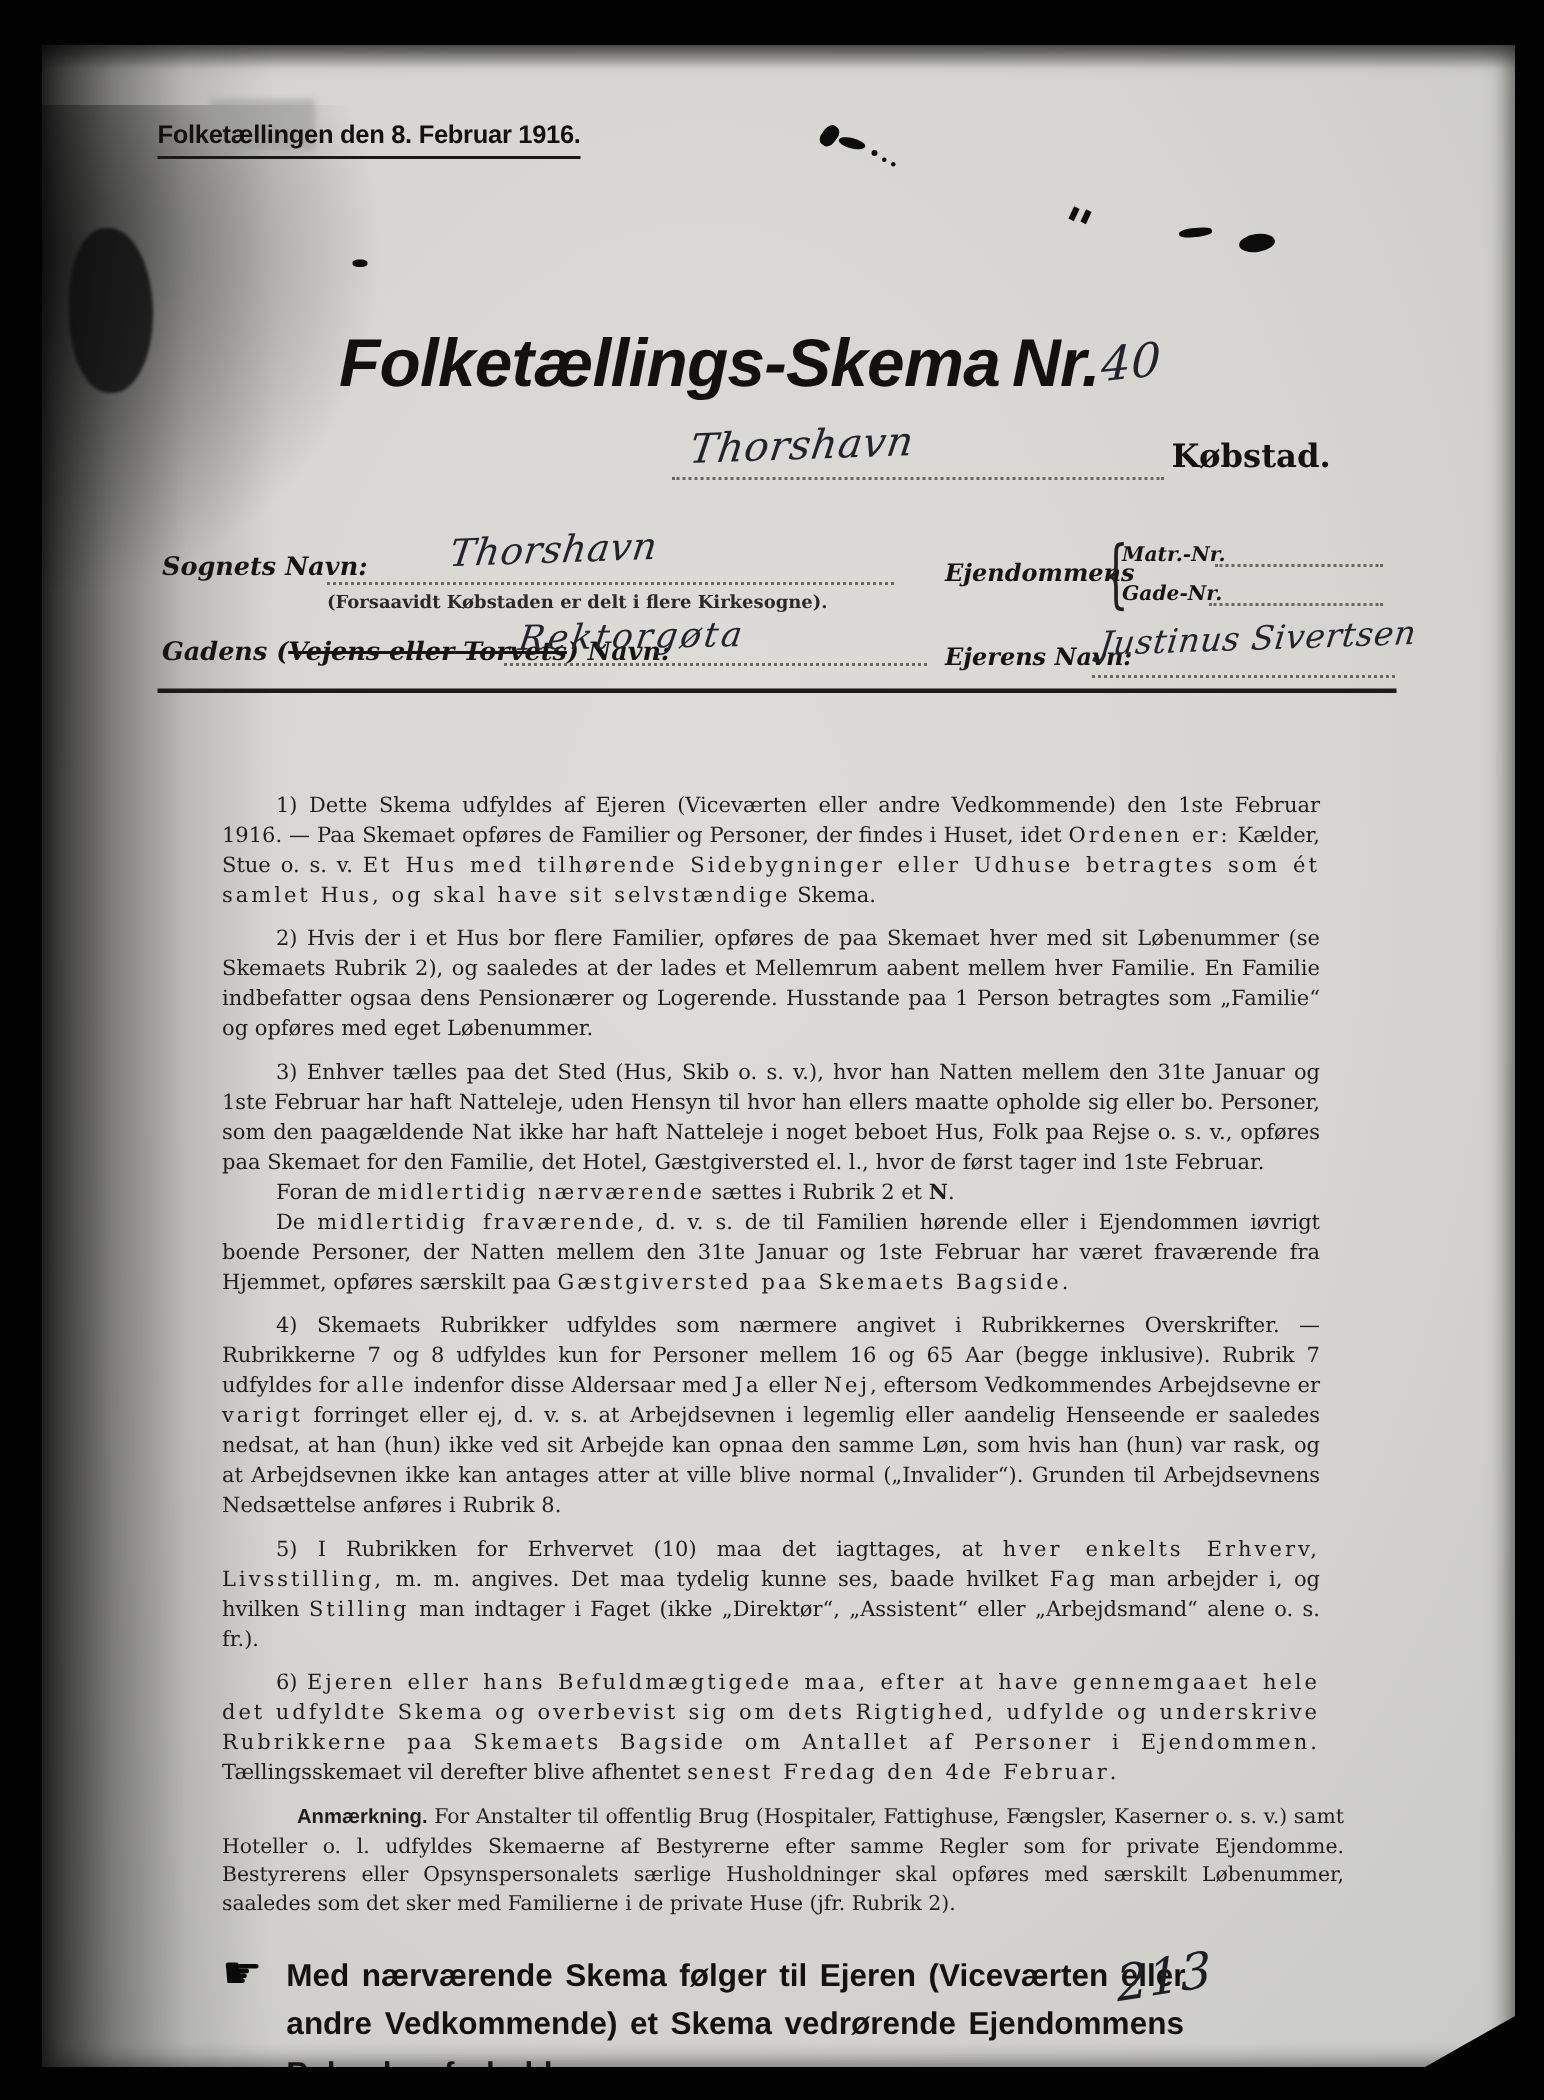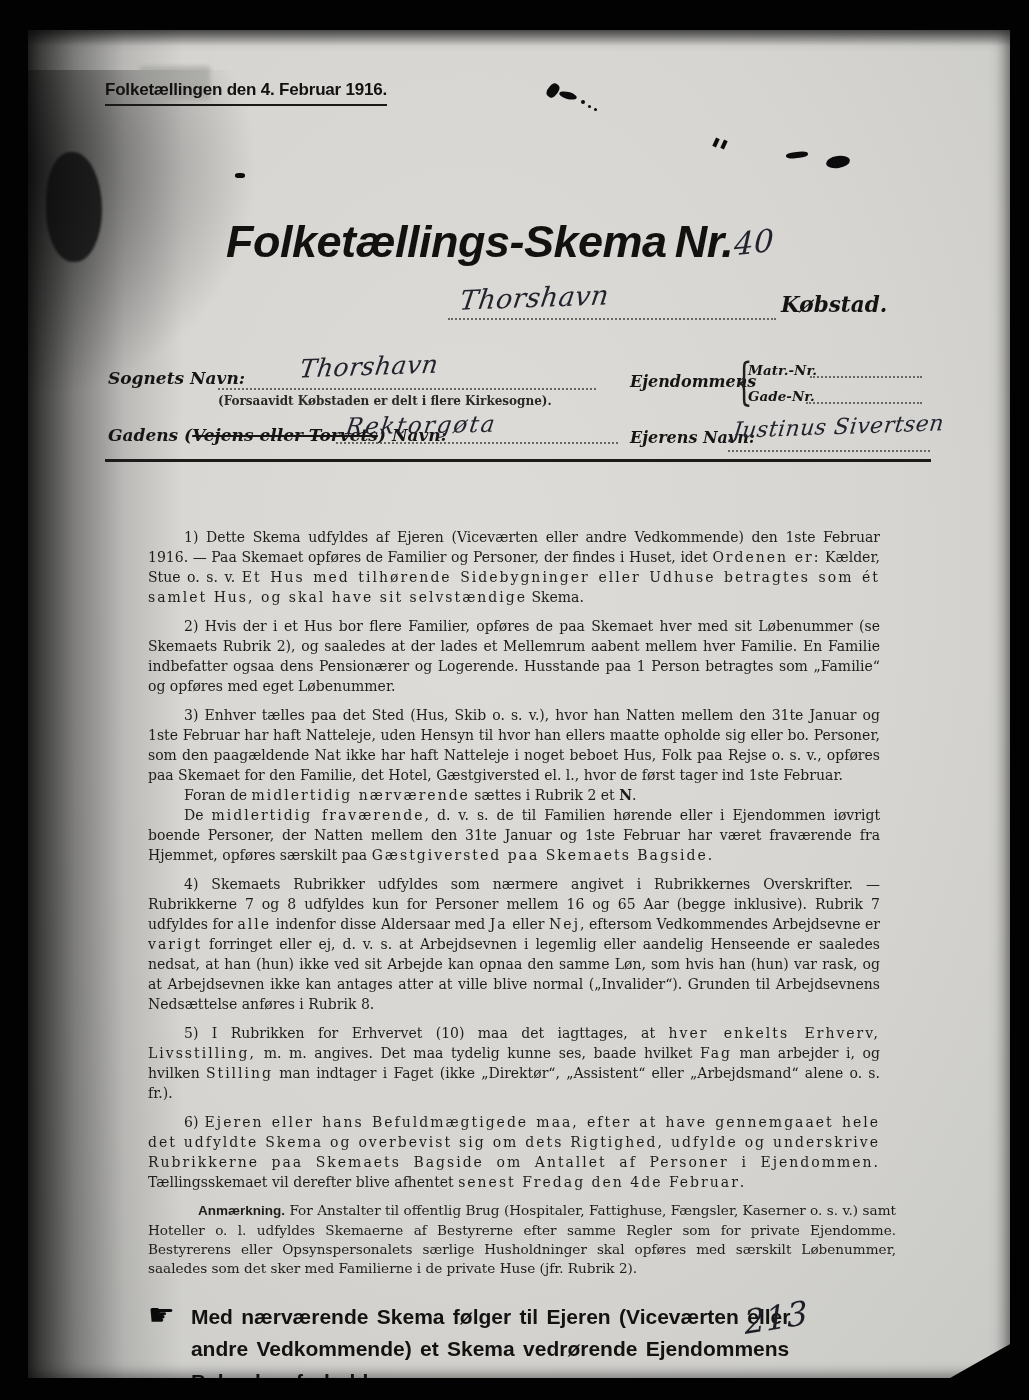--- a/index.html
+++ b/index.html
@@ -30,21 +30,21 @@
   .title-nr{margin-left:8px;}
   .hand{font-style:italic;color:#23232e;letter-spacing:.5px;}
   .hand-40{position:absolute;left:706px;top:194px;font-size:31px;transform:rotate(-6deg) skewX(-8deg);}
   .hand-sub{position:absolute;left:432px;top:252px;font-size:27px;transform:rotate(-2deg) skewX(-10deg);}
   .hand-sogn{position:absolute;left:272px;top:322px;font-size:25px;transform:rotate(-2deg) skewX(-10deg);}
   .hand-gade{position:absolute;left:318px;top:382px;font-size:23px;transform:rotate(-1deg) skewX(-9deg);letter-spacing:2px;}
   .hand-ejer{position:absolute;left:705px;top:384px;font-size:22px;transform:rotate(-2deg) skewX(-9deg);}
   .hand-213{position:absolute;left:716px;top:1268px;font-size:33px;transform:rotate(-9deg) skewX(-6deg);color:#1d1d26;}
 
   .sub-prefix{position:absolute;left:122px;top:262px;font-weight:bold;font-style:italic;font-size:21.5px;color:#141312;}
-  .sub-suffix{position:absolute;left:753px;top:262px;font-weight:bold;font-style:italic;font-size:21.5px;color:#141312;}
+  .sub-suffix{position:absolute;left:753px;top:262px;font-weight:bold;font-size:21.5px;color:#141312;}
   .dots{position:absolute;border-bottom:2px dotted #6b665e;height:0;}
   .d-sub{left:420px;top:288px;width:328px;}
   .d-sogn{left:190px;top:358px;width:378px;}
   .d-matr{left:782px;top:346px;width:112px;}
   .d-gadenr{left:778px;top:372px;width:116px;}
   .d-gade{left:308px;top:412px;width:282px;}
   .d-ejer{left:700px;top:420px;width:202px;}
 
   .lbl{position:absolute;font-weight:bold;font-style:italic;color:#161514;}
   .lbl-sogn{left:80px;top:338px;font-size:17px;}
@@ -87,21 +87,21 @@
     <div class="smudge" style="left:531px;top:62px;width:18px;height:7px;border-radius:50%;transform:rotate(14deg);"></div>
     <div class="smudge" style="left:553px;top:70px;width:4px;height:4px;border-radius:50%;"></div>
     <div class="smudge" style="left:560px;top:75px;width:3px;height:3px;border-radius:50%;"></div>
     <div class="smudge" style="left:566px;top:78px;width:3px;height:3px;border-radius:50%;"></div>
     <div class="smudge" style="left:686px;top:108px;width:4px;height:9px;transform:rotate(25deg);"></div>
     <div class="smudge" style="left:694px;top:110px;width:4px;height:9px;transform:rotate(25deg);"></div>
     <div class="smudge" style="left:758px;top:122px;width:22px;height:6px;border-radius:40%;transform:rotate(-6deg);"></div>
     <div class="smudge" style="left:798px;top:126px;width:24px;height:12px;border-radius:50%;transform:rotate(-8deg);"></div>
     <div class="smudge" style="left:207px;top:143px;width:10px;height:5px;border-radius:40%;"></div>
 
-    <div class="hdr-left">Folketællingen den 4. Februar 1916.</div>
+    <div class="hdr-left">Folketællingen den 8. Februar 1916.</div>
 
     <div class="title-line">
       <span>Folketællings-Skema</span><span class="title-nr">Nr.</span>
     </div>
     <div class="hand hand-40">40</div>
 
     <div class="dots d-sub"></div>
     <div class="hand hand-sub">Thorshavn</div>
     <div class="sub-suffix">Købstad.</div>
 

